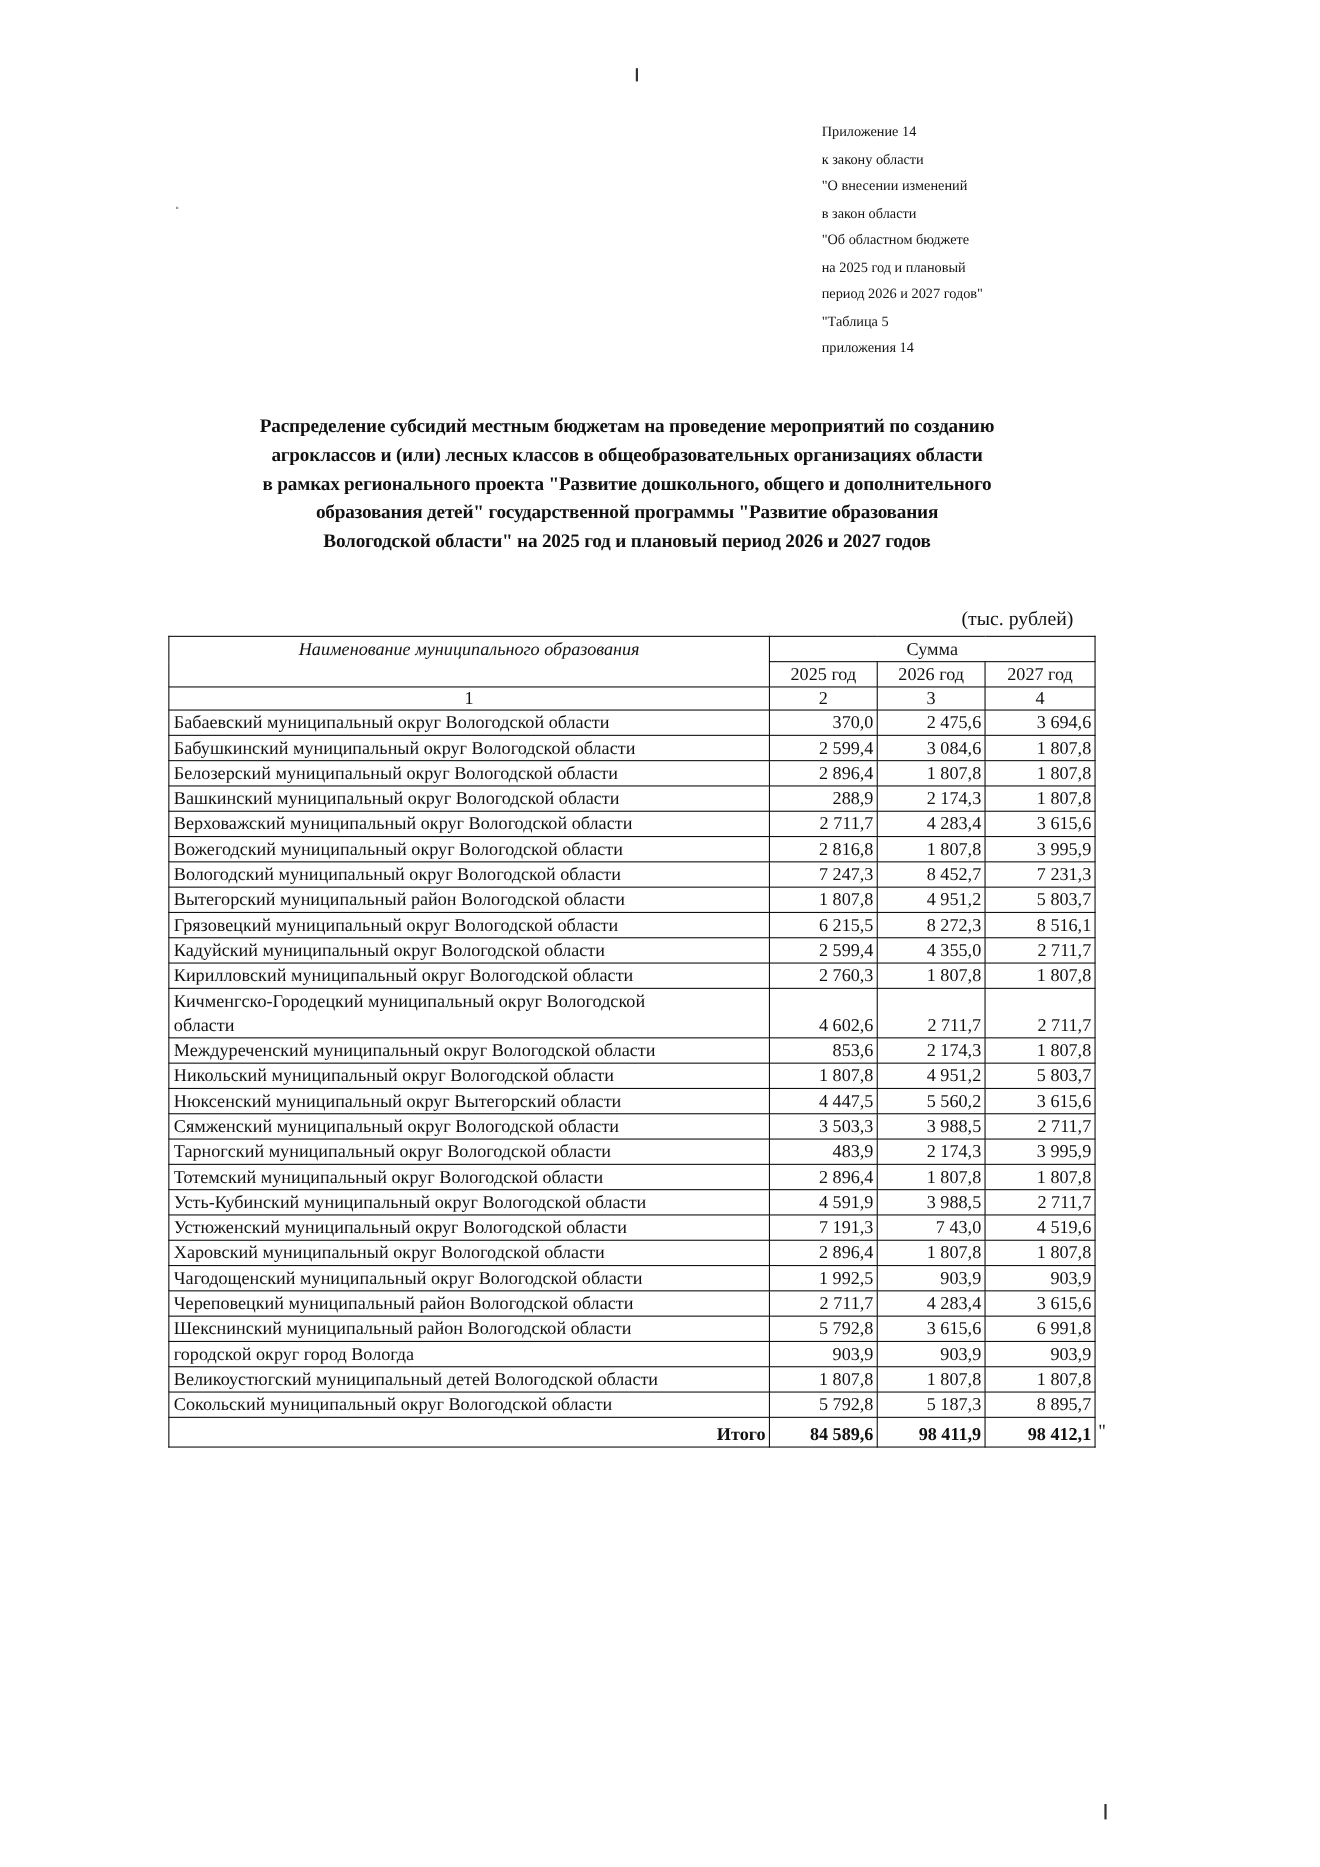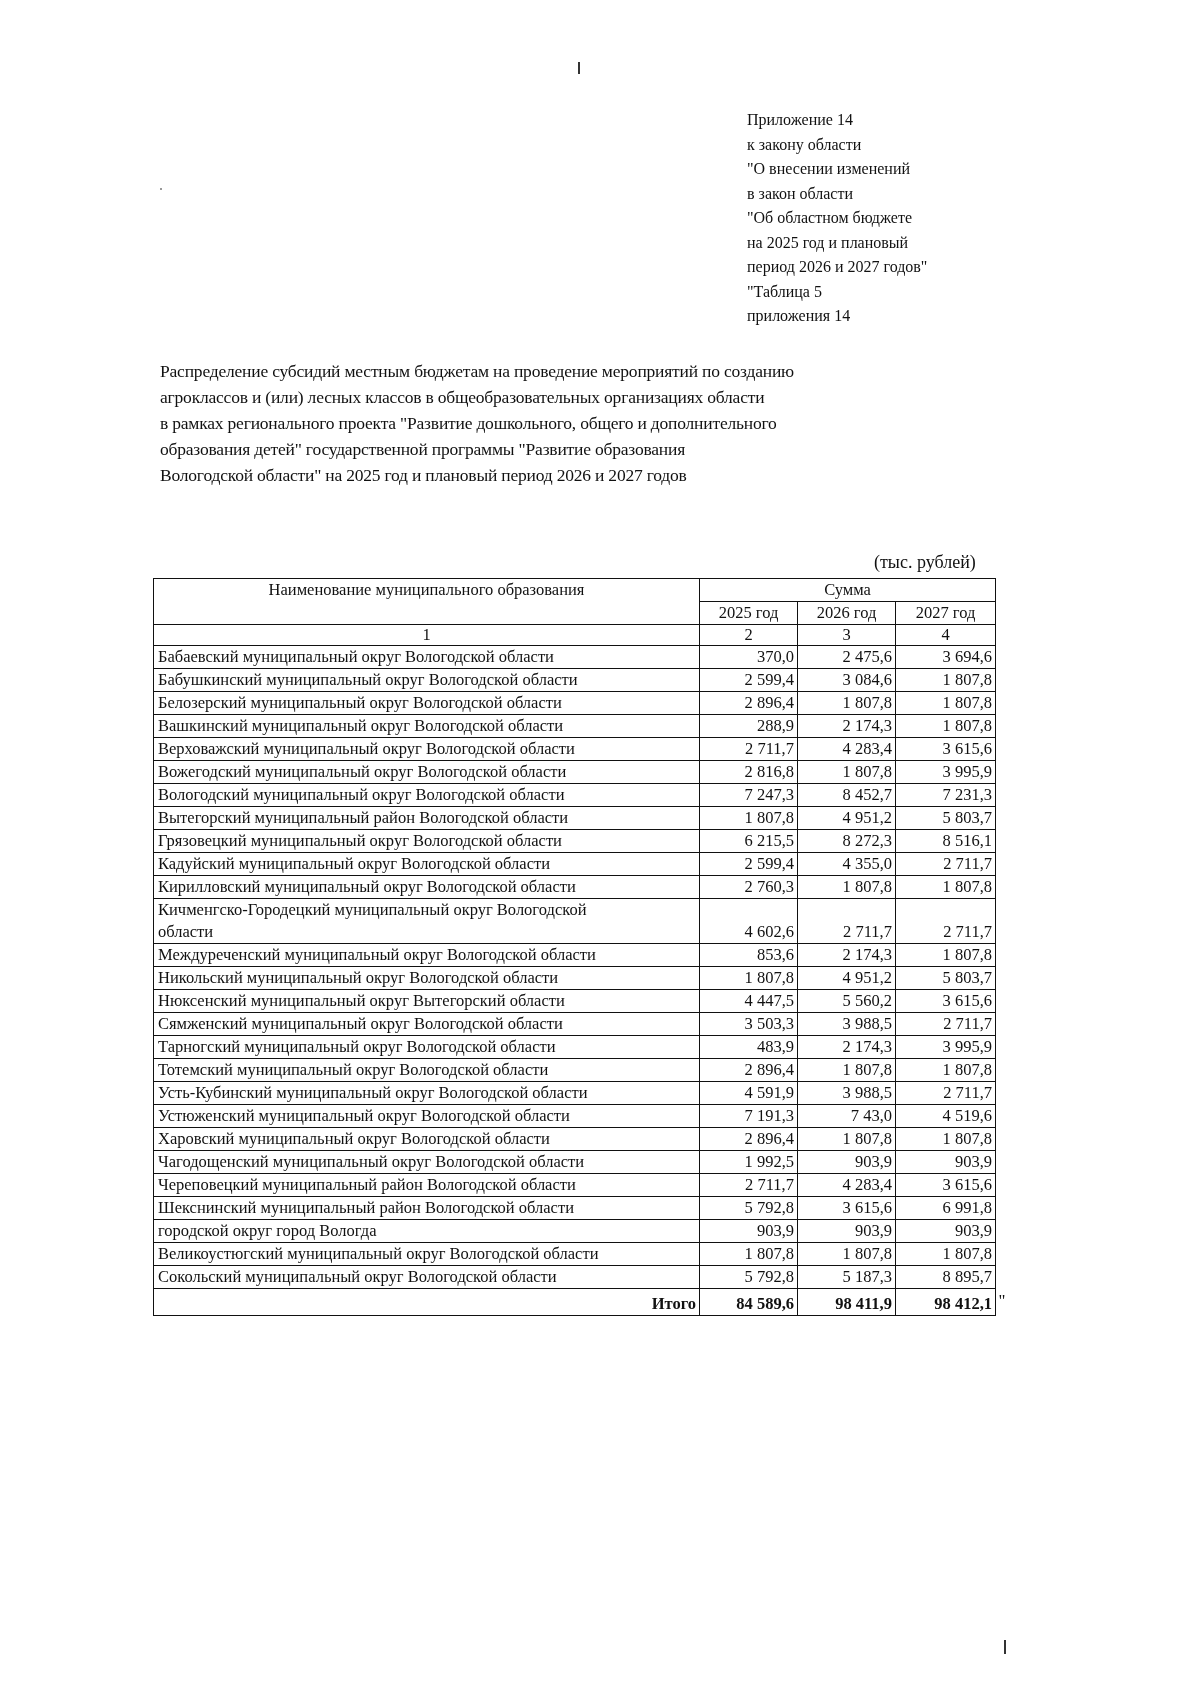--- a/index.html
+++ b/index.html
@@ -4,39 +4,39 @@
   <style>
     html, body { margin: 0; padding: 0; background: #ffffff; }
     body {
       width: 1200px; height: 1697px; position: relative; overflow: hidden;
       font-family: "Liberation Serif", "DejaVu Serif", serif; color: #111;
     }
     .mark-top { position: absolute; left: 578px; top: 62px; width: 2px; height: 12px; background: #333; }
     .mark-left { position: absolute; left: 160px; top: 188px; width: 2px; height: 2px; background: #999; }
     .mark-bottom2 { position: absolute; left: 1004px; top: 1640px; width: 2px; height: 14px; background: #333; }
 
-    .appendix { position: absolute; left: 747px; top: 108px; font-size: 16px; line-height: 24.5px; }
+    .appendix { position: absolute; left: 747px; top: 108px; font-size: 13px; line-height: 24.5px; }
     .appendix div { white-space: nowrap; }
 
     .title {
-      position: absolute; left: 160px; top: 358px; width: 820px;
-      font-weight: normal; font-size: 17.5px; line-height: 26px;
+      position: absolute; left: 160px; top: 374px; width: 820px;
+      text-align: center; font-weight: bold; font-size: 17.5px; line-height: 26px;
       font-family: "Liberation Serif", serif; letter-spacing: -0.2px;
     }
     .unit { position: absolute; left: 874px; top: 552px; font-size: 18px; }
 
     table.main {
       position: absolute; left: 153px; top: 578px; width: 842px;
       border-collapse: collapse; font-size: 16.5px; table-layout: fixed;
     }
     table.main td, table.main th {
       border: 1.5px solid #111; padding: 0 3px; font-weight: normal;
       height: 22px; line-height: 22px; vertical-align: bottom;
     }
-    table.main .hdr-name { text-align: center; vertical-align: top; }
+    table.main .hdr-name { text-align: center; vertical-align: top; font-style: italic; }
     table.main .hdr-sum { text-align: center; }
     table.main .hdr-year { text-align: center; }
     table.main .num-row td { text-align: center; height: 20px; line-height: 20px; }
     table.main td.name { text-align: left; padding-left: 4px; }
     table.main td.val { text-align: right; padding-right: 3px; }
     table.main tr.two-line td.name { line-height: 22px; }
     table.main tr.total td { font-weight: bold; height: 26px; text-align: right; }
     table.main tr.total td.name { vertical-align: bottom; }
     .close-quote { position: absolute; left: 998px; top: 1316px; font-size: 17px; }
   </style>
@@ -240,21 +240,21 @@
         <td class="val">3 615,6</td>
         <td class="val">6 991,8</td>
       </tr>
   <tr>
         <td class="name">городской округ город Вологда</td>
         <td class="val">903,9</td>
         <td class="val">903,9</td>
         <td class="val">903,9</td>
       </tr>
   <tr>
-        <td class="name">Великоустюгский муниципальный округ Вологодской области</td>
+        <td class="name">Великоустюгский муниципальный детей Вологодской области</td>
         <td class="val">1 807,8</td>
         <td class="val">1 807,8</td>
         <td class="val">1 807,8</td>
       </tr>
   <tr>
         <td class="name">Сокольский муниципальный округ Вологодской области</td>
         <td class="val">5 792,8</td>
         <td class="val">5 187,3</td>
         <td class="val">8 895,7</td>
       </tr>

